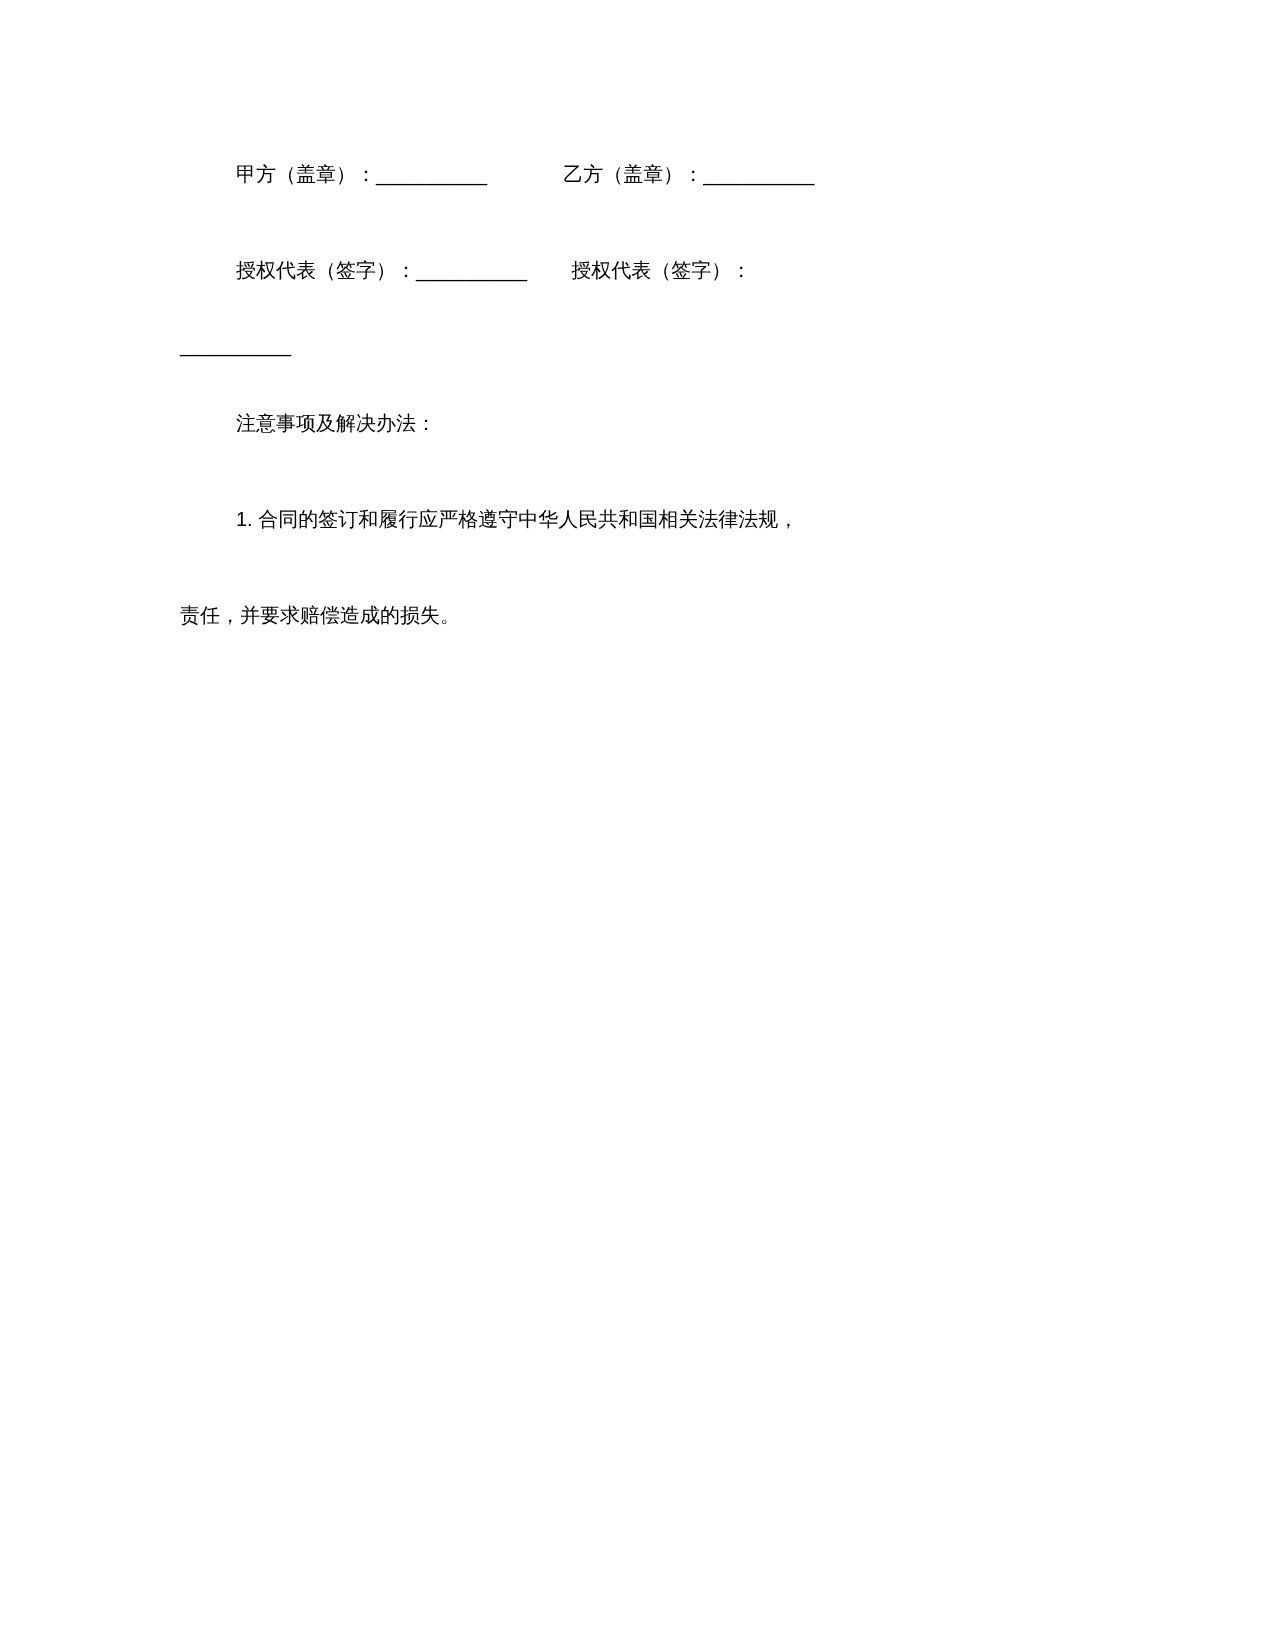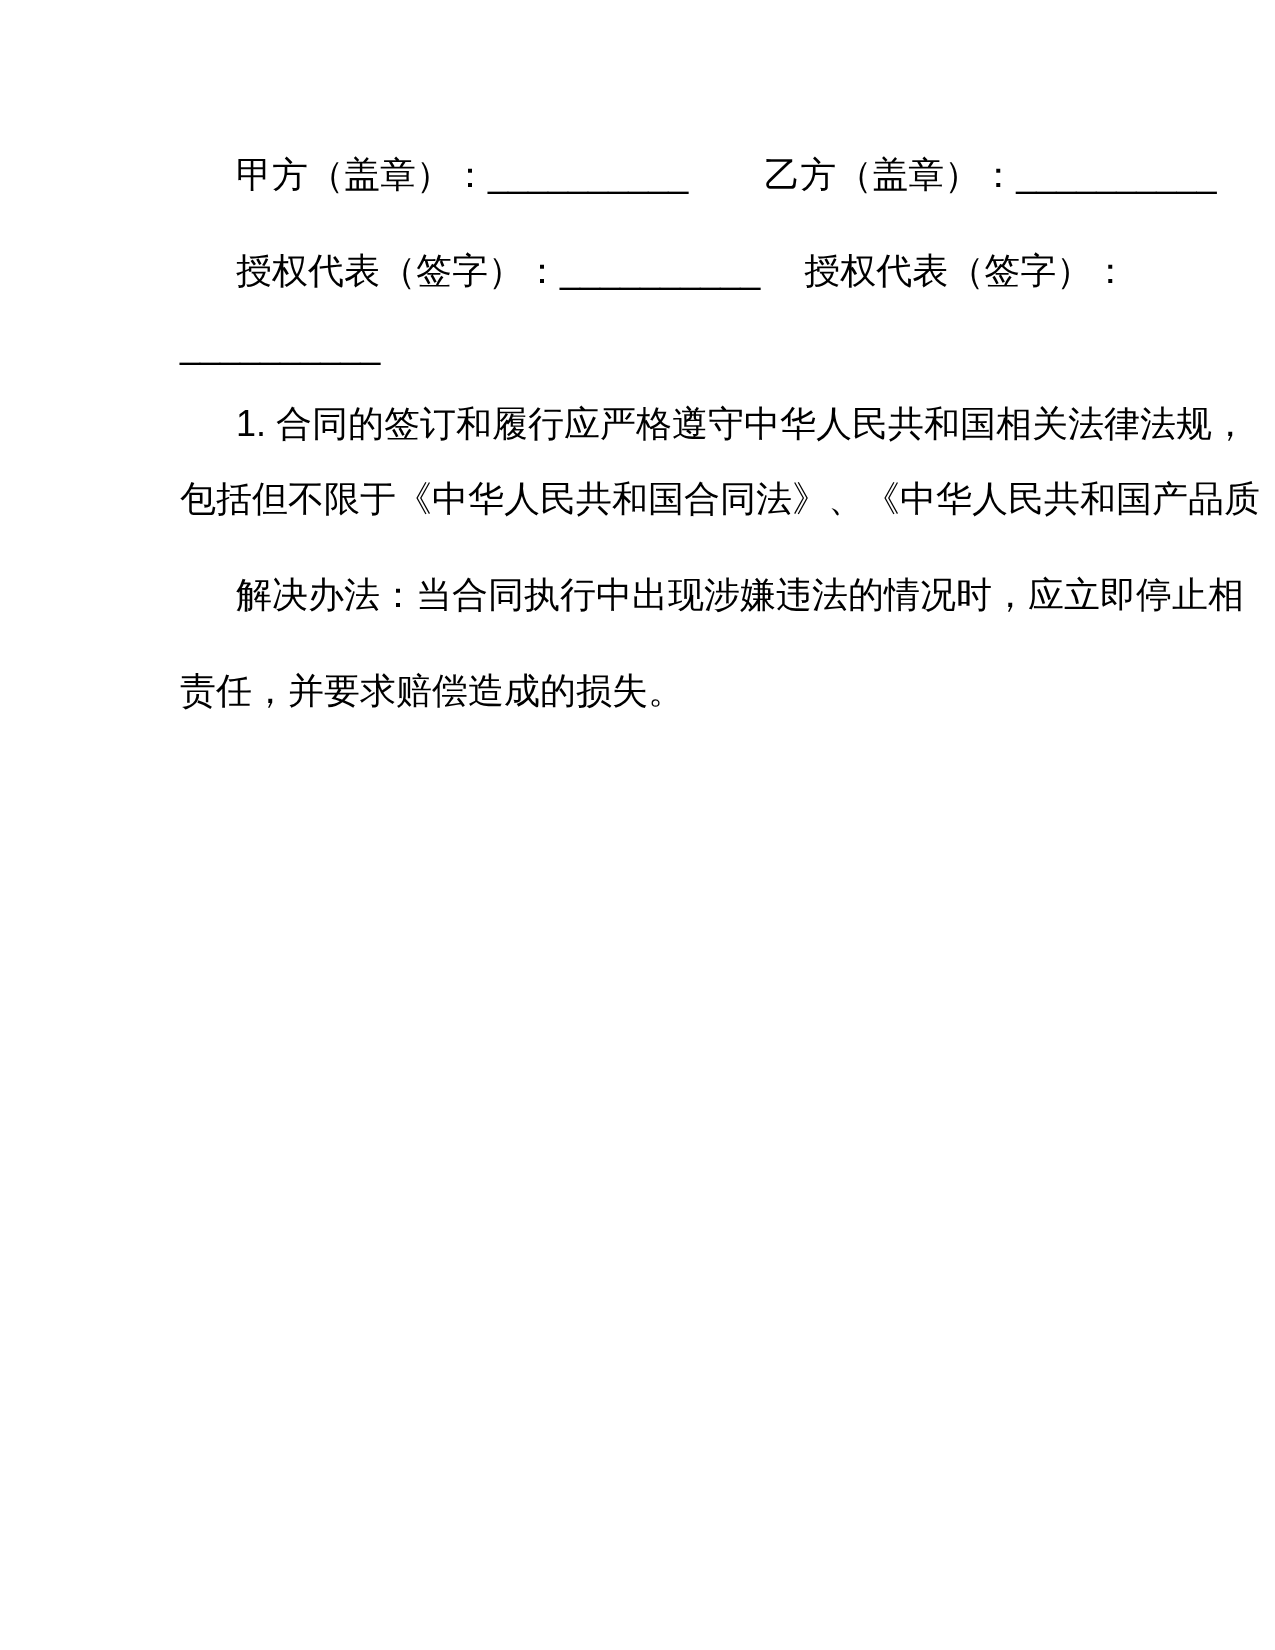--- a/index.html
+++ b/index.html
@@ -13,21 +13,21 @@
     color: #000000;
     font-family: "Liberation Sans", sans-serif;
     position: relative;
     overflow: hidden;
   }
   .doc {
     position: absolute;
     left: 180px;
     top: 137px;
     width: 960px;
-    font-size: 36px;
+    font-size: 20px;
   }
   .para {
     margin: 0 0 21px 0;
   }
   .para.tight {
     margin-bottom: 3px;
   }
   .line {
     height: 75px;
     line-height: 75px;
@@ -51,28 +51,29 @@
   <div class="para">
     <div class="line indent"><span>甲方（盖章）：</span><span>__________</span><span class="colgap colgap-a"></span><span>乙方（盖章）：</span><span>__________</span></div>
   </div>
 
   <div class="para tight">
     <div class="line indent"><span>授权代表（签字）：</span><span>__________</span><span class="colgap colgap-b"></span><span>授权代表（签字）：</span></div>
     <div class="line"><span>__________</span></div>
   </div>
 
 
+  <div class="para">
+    <div class="line indent">注意事项及解决办法：</div>
+  </div>
 
   <div class="para">
     <div class="line indent">1. 合同的签订和履行应严格遵守中华人民共和国相关法律法规，</div>
-    <div class="line">包括但不限于《中华人民共和国合同法》、《中华人民共和国产品质</div>
   </div>
 
   <div class="para">
-    <div class="line indent">解决办法：当合同执行中出现涉嫌违法的情况时，应立即停止相</div>
   </div>
 
   <div class="para">
   </div>
 
   <div class="para">
     <div class="line">责任，并要求赔偿造成的损失。</div>
   </div>
 
 

